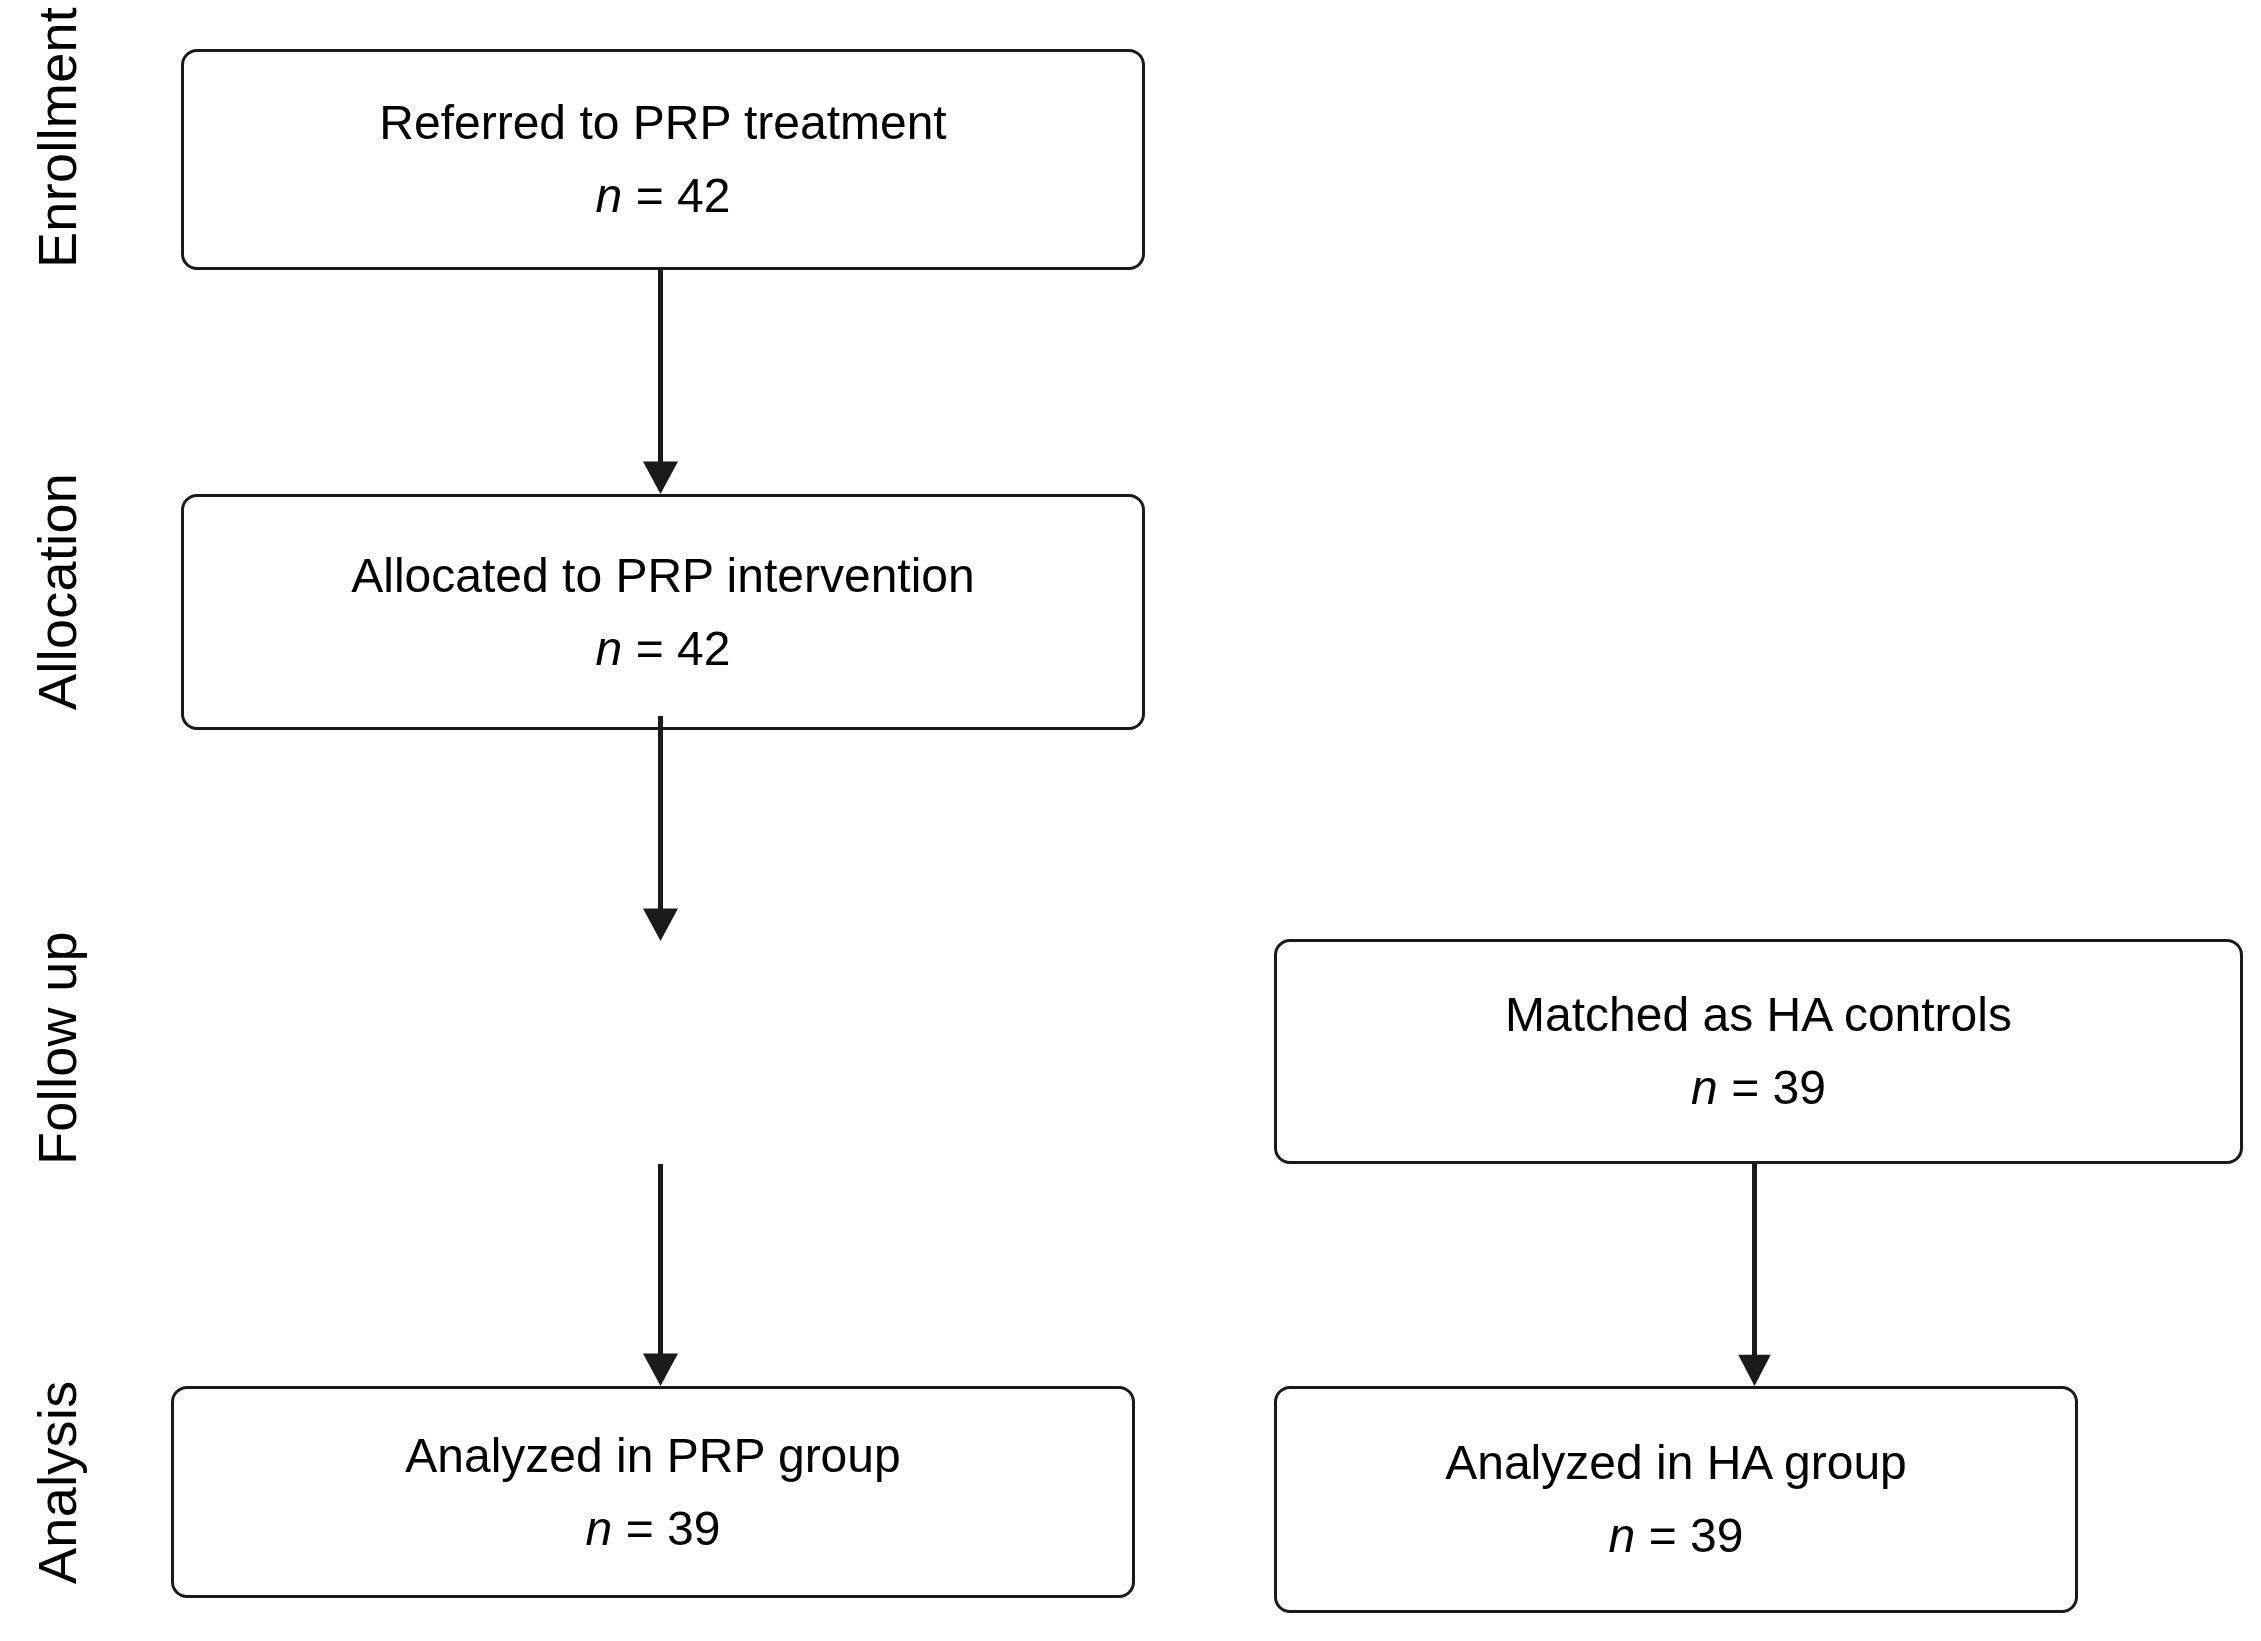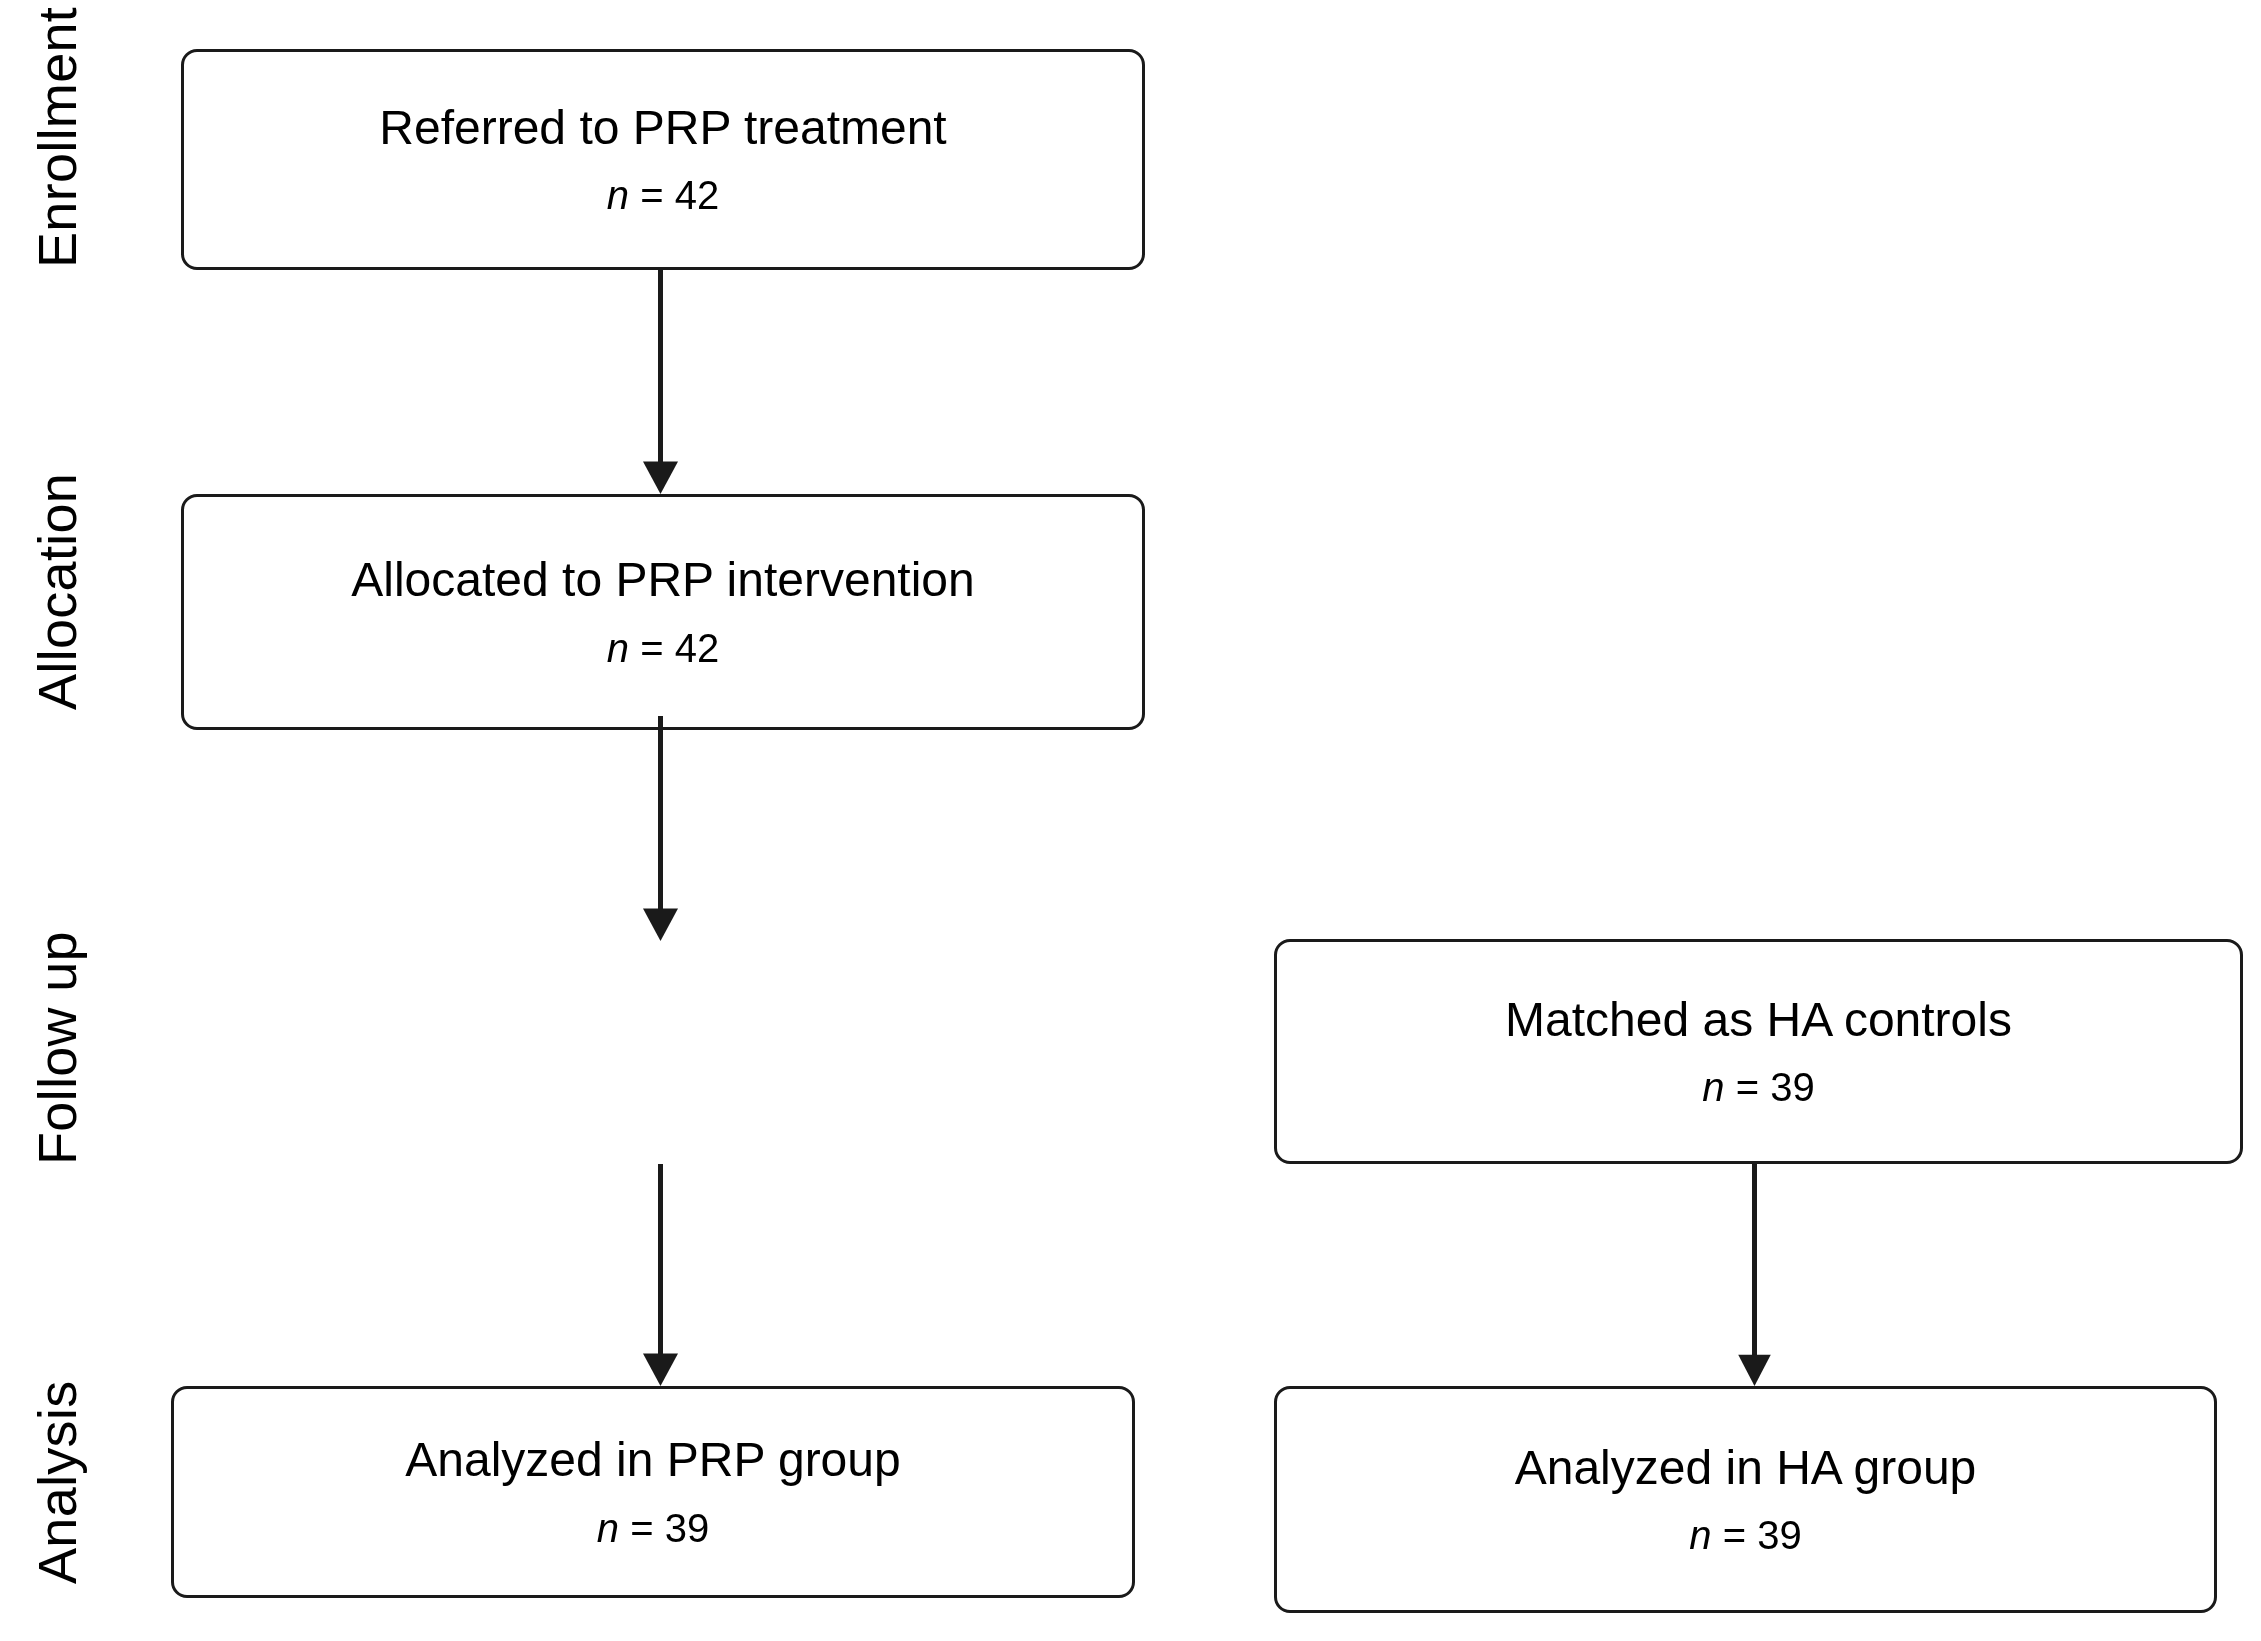--- a/index.html
+++ b/index.html
@@ -47,21 +47,21 @@
     justify-content: center;
     color: #000000;
     text-align: center;
   }
   .box-title {
     font-size: 48px;
     line-height: 1.12;
     white-space: nowrap;
   }
   .box-count {
-    font-size: 40px;
+    font-size: 48px;
     line-height: 1.12;
     margin-top: 19px;
     white-space: nowrap;
   }
   .box-count .nvar {
     font-style: italic;
   }
 
   
   .arrow {
@@ -140,21 +140,21 @@
     </svg>
   </div>
 
   <div class="flow-box" style="left:171px; top:1386px; width:964px; height:212px;">
     <div class="box-title">Analyzed in PRP group</div>
     <div class="box-count">
       <span class="nvar">n</span><span> = </span><span>39</span>
     </div>
   </div>
 
-  <div class="flow-box" style="left:1274px; top:1386px; width:943px; height:227px;">
+  <div class="flow-box" style="left:1274px; top:1386px; width:804px; height:227px;">
     <div class="box-title">Analyzed in HA group</div>
     <div class="box-count">
       <span class="nvar">n</span><span> = </span><span>39</span>
     </div>
   </div>
 
 </div>
 
 
 </body></html>

